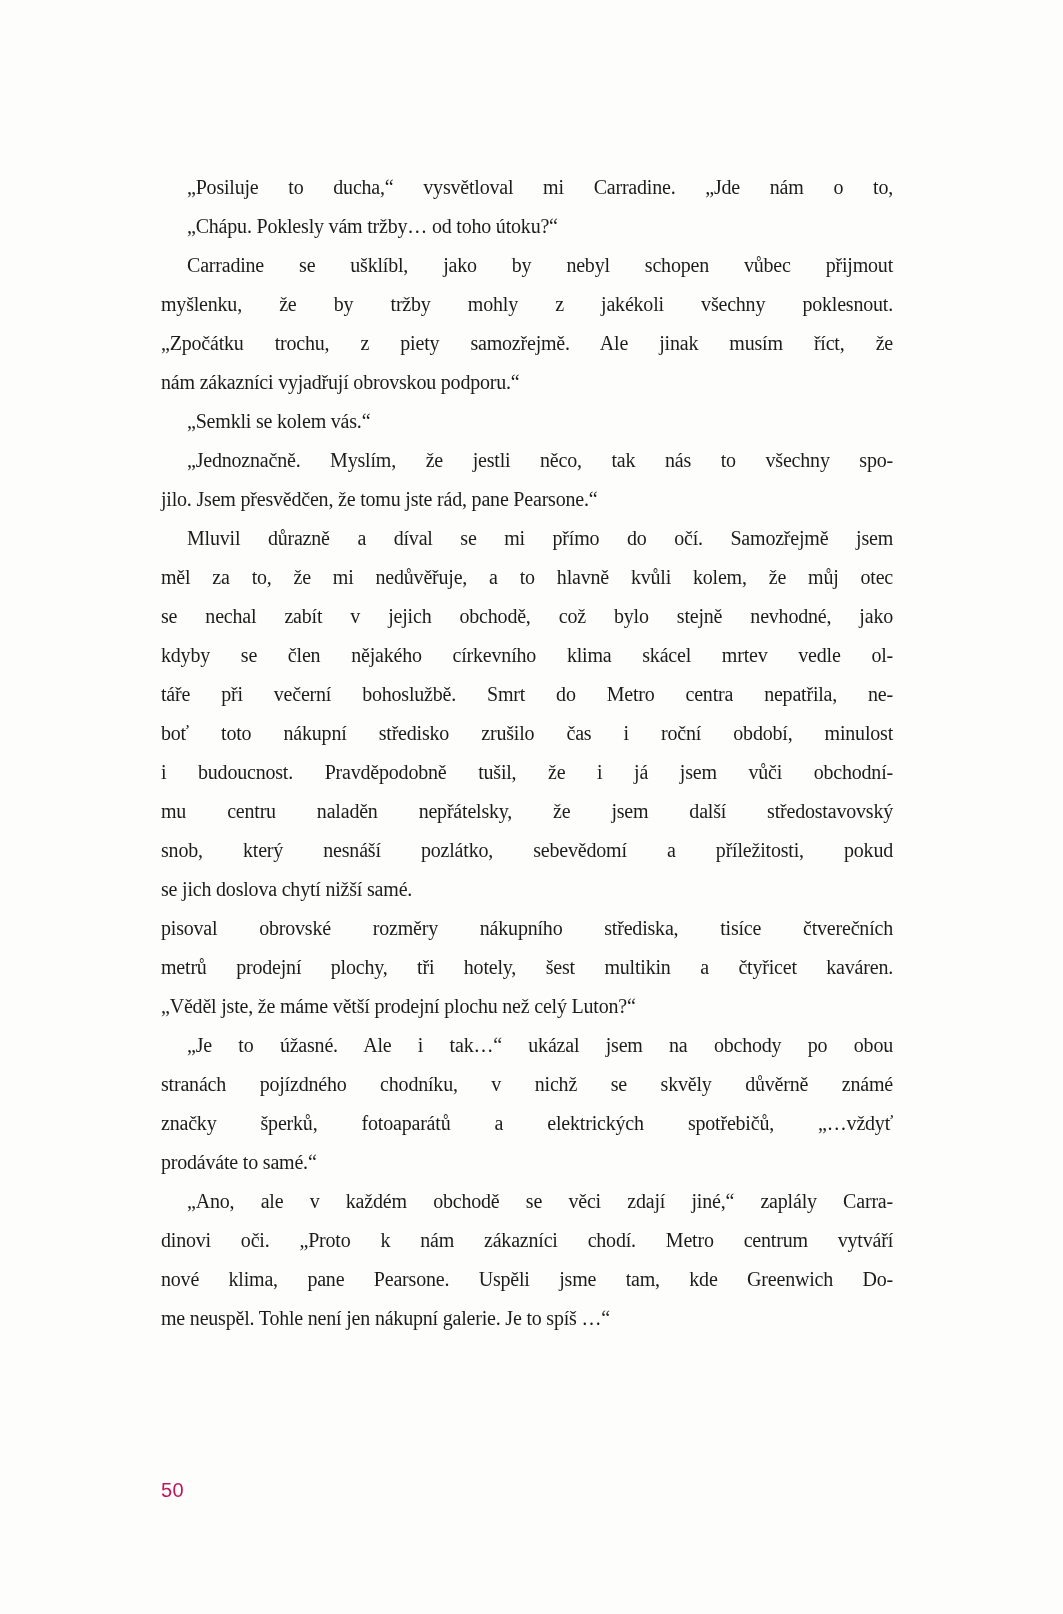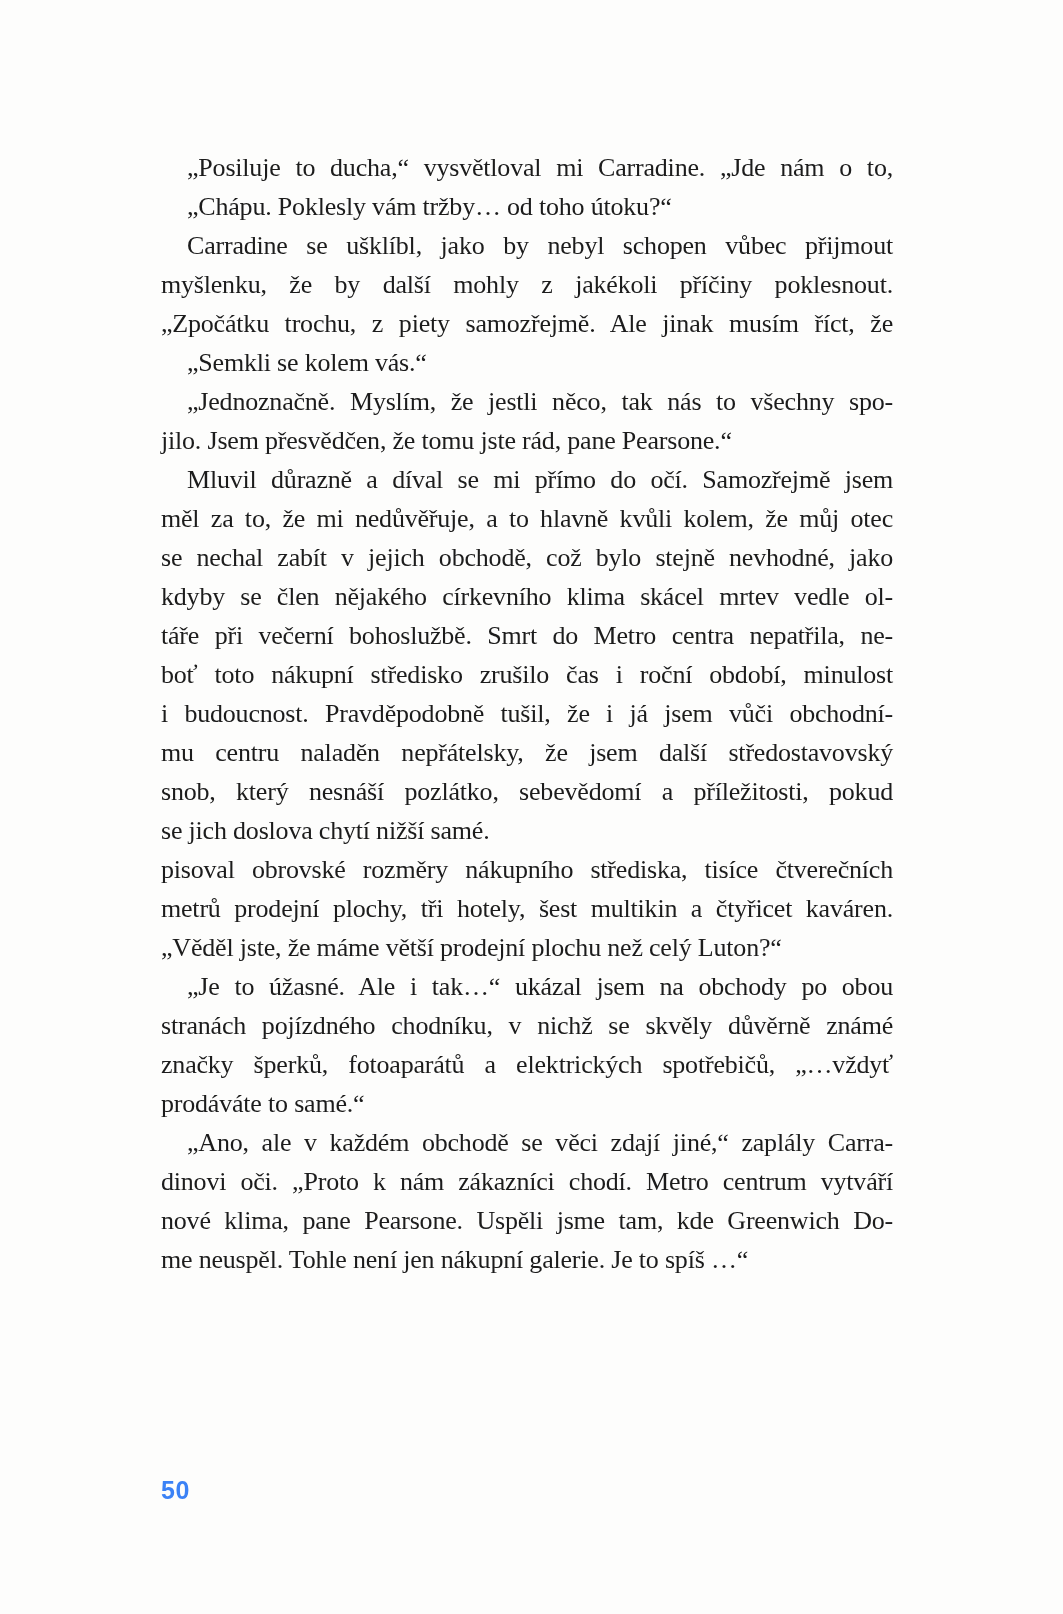--- a/index.html
+++ b/index.html
@@ -15,23 +15,23 @@
     font-family: "Liberation Serif", serif;
   }
   .scan-page {
     position: absolute;
     inset: 0;
     background: #fdfdfc;
   }
   .text-block {
     position: absolute;
     left: 161px;
-    top: 148px;
+    top: 168px;
     width: 732px;
-    font-size: 26px;
+    font-size: 20px;
     line-height: 39px;
     color: #1c1c1c;
     letter-spacing: -0.2px;
   }
   .paragraph {
     margin: 0;
     padding: 0;
   }
   .line {
     text-align: left;
@@ -41,42 +41,43 @@
     text-align-last: justify;
   }
   .line.indent {
     text-indent: 26px;
   }
   .page-number {
     position: absolute;
     left: 161px;
     top: 1477px;
     font-family: "Liberation Sans", sans-serif;
-    font-weight: bold;
-    font-size: 25px;
+    font-weight: normal;
+    font-size: 20px;
     line-height: 27px;
-    color: #3b82f6;
+    color: #be185d;
     letter-spacing: 0.5px;
   }
 </style>
 </head>
 <body>
 
 <div class="scan-page">
   <div class="text-block">
       <div class="paragraph">
         <div class="line indent just">„Posiluje to ducha,“ vysvětloval mi Carradine. „Jde nám o to,</div>
       </div>
       <div class="paragraph">
         <div class="line indent">„Chápu. Poklesly vám tržby… od toho útoku?“</div>
       </div>
       <div class="paragraph">
         <div class="line indent just">Carradine se ušklíbl, jako by nebyl schopen vůbec přijmout</div>
-        <div class="line just">myšlenku, že by další mohly z jakékoli příčiny poklesnout.</div>
+        <div class="line just">myšlenku, že by tržby mohly z jakékoli všechny poklesnout.</div>
         <div class="line just">„Zpočátku trochu, z piety samozřejmě. Ale jinak musím říct, že</div>
+        <div class="line">nám zákazníci vyjadřují obrovskou podporu.“</div>
       </div>
       <div class="paragraph">
         <div class="line indent">„Semkli se kolem vás.“</div>
       </div>
       <div class="paragraph">
         <div class="line indent just">„Jednoznačně. Myslím, že jestli něco, tak nás to všechny spo-</div>
         <div class="line">jilo. Jsem přesvědčen, že tomu jste rád, pane Pearsone.“</div>
       </div>
       <div class="paragraph">
         <div class="line indent just">Mluvil důrazně a díval se mi přímo do očí. Samozřejmě jsem</div>

